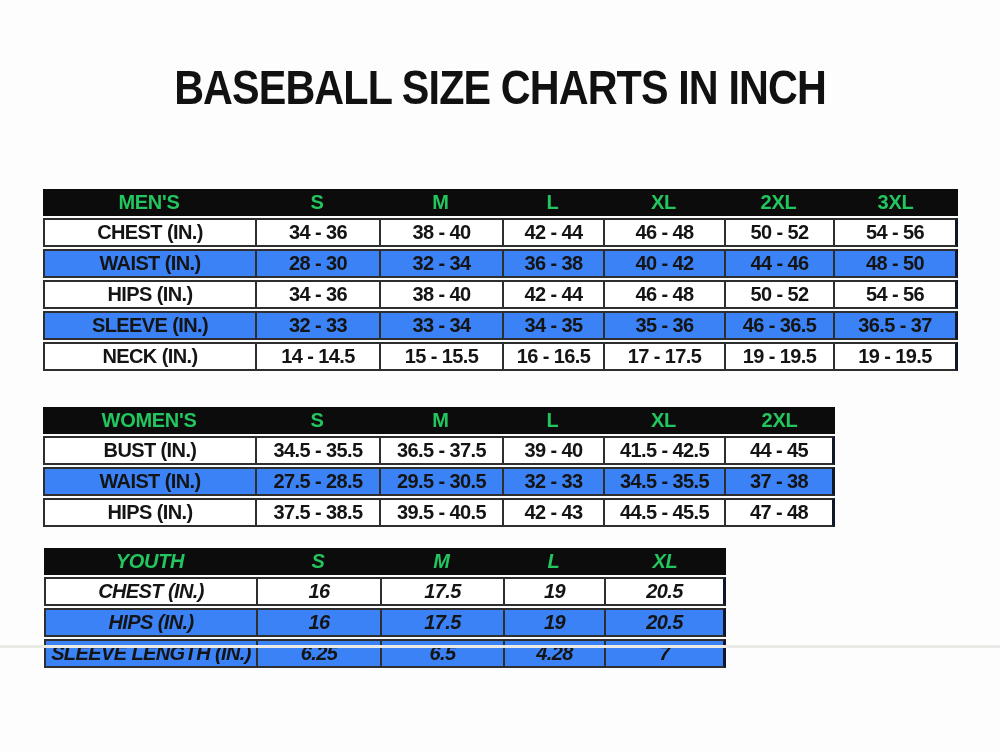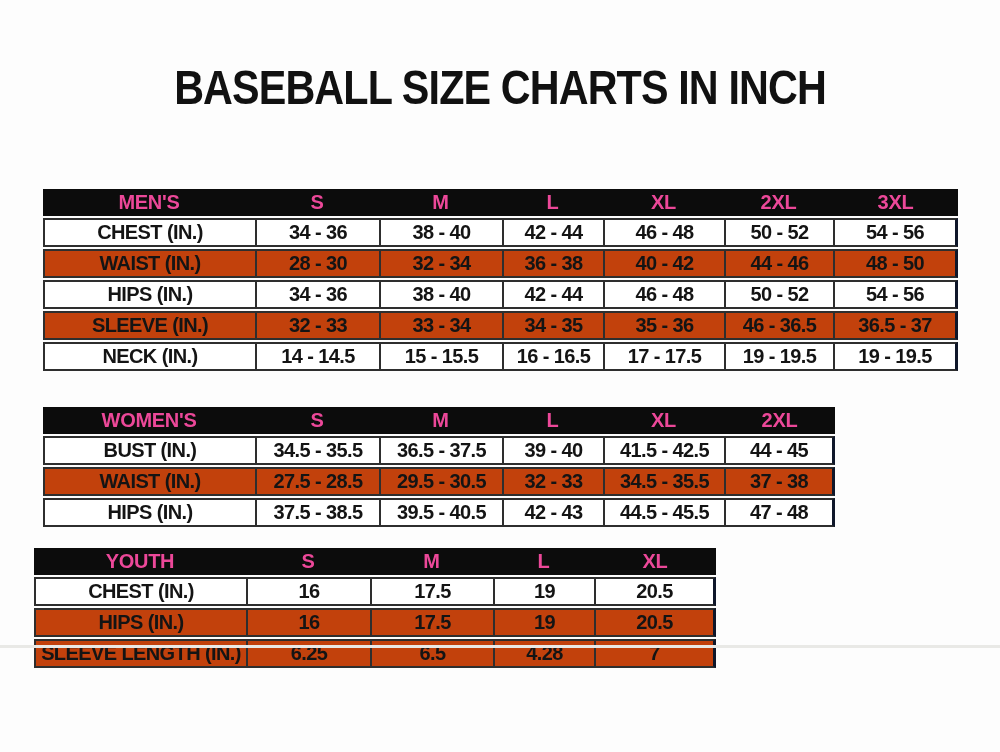--- a/index.html
+++ b/index.html
@@ -42,45 +42,45 @@
     padding: 0 2px;
     margin: 0;
     text-align: center;
     vertical-align: middle;
     font-weight: bold;
     white-space: nowrap;
     overflow: hidden;
   }
   .size-table thead th {
     background: #0c0c0c;
-    color: #ec4899;
+    color: #22c55e;
     font-size: 20px;
     height: 27px;
     letter-spacing: -0.3px;
     border: 0;
   }
   .size-table tbody td {
     font-size: 20px;
     color: #141414;
     height: 29px;
     letter-spacing: -0.6px;
     background: #ffffff;
     border-top: 2px solid #2e2e2e;
     border-bottom: 2px solid #2e2e2e;
     border-left: 2px solid #2e2e2e;
   }
   .size-table tbody td:last-child {
     border-right: 3px solid #0f172a;
   }
   .size-table tbody tr.alt td {
-    background: #c2410c;
+    background: #3b82f6;
   }
   #table-mens   { left: 43px; top: 187px; }
   #table-womens { left: 43px; top: 405px; }
-  #table-youth  { left: 34px; top: 546px; }
+  #table-youth  { left: 44px; top: 546px; font-style: italic; }
   .bottom-edge {
     position: absolute;
     left: 0;
     bottom: 0;
     width: 1000px;
     height: 3px;
     background: #e9e9e6;
   }
 </style>
 </head>

